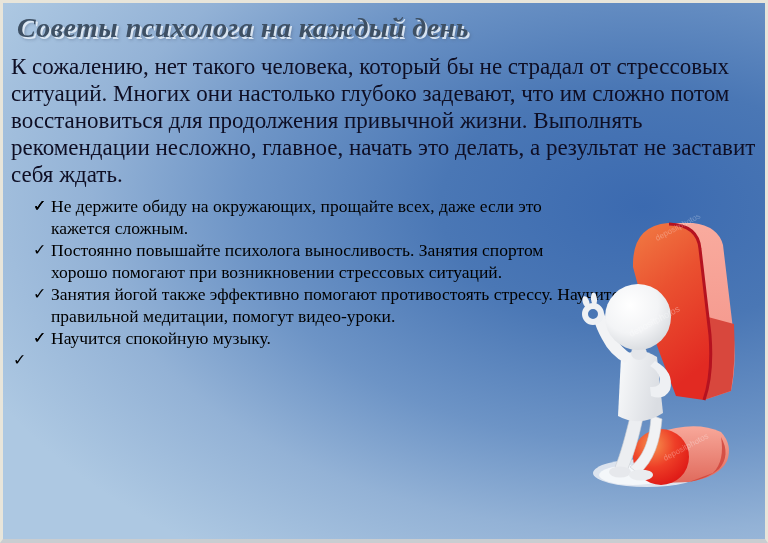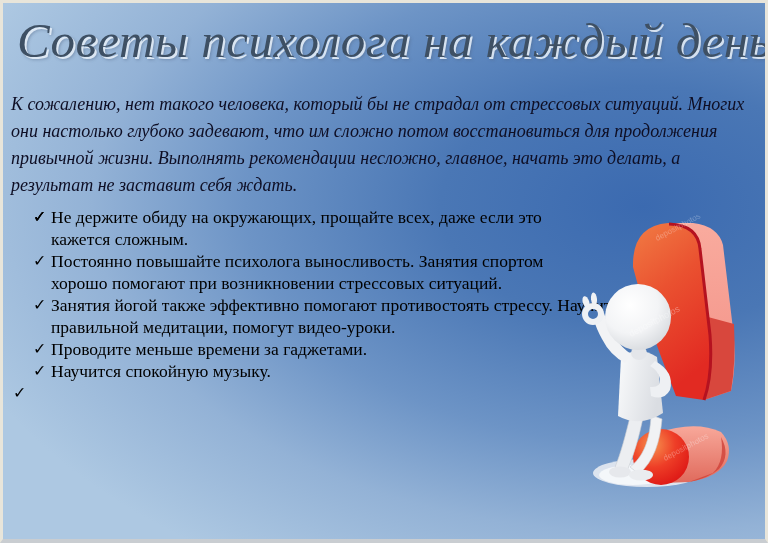--- a/index.html
+++ b/index.html
@@ -10,34 +10,33 @@
     border:3px solid #e8e5da;
     border-bottom:4px solid #c9cdd1;
     overflow:hidden;
     background:
       radial-gradient(ellipse 95% 80% at 84% 38%,
         #3b6ab0 0%, #4a77b5 28%, #6d94c6 55%, #93b2d6 76%, #adc8e2 100%);
     font-family:"Liberation Serif", serif;
   }
   .title{
     margin:9px 0 0 14px;
-    font-size:49px;
-    font-weight:normal;
+    font-size:28px;
+    font-weight:bold;
     font-style:italic;
     letter-spacing:0.5px;
     color:#3e5064;
     text-shadow:2px 2px 0 rgba(235,243,252,0.85), 3px 3px 3px rgba(80,100,130,0.45);
     white-space:nowrap;
   }
   .intro{
-    margin:22px 8px 0 8px;
-    font-size:18px;
+    margin:9px 8px 0 8px;
+    font-size:23px;
     line-height:27px;
     color:#0e0e24;
-    font-style:italic;
   }
   ul.advice{
     list-style:none;
     margin:7px 0 0 0;
     padding:0 0 0 30px;
     font-size:17.5px;
     line-height:22px;
     color:#000;
   }
   ul.advice li{
@@ -69,21 +68,21 @@
   <div class="title">Советы психолога на каждый день</div>
 
   <div class="intro">К сожалению, нет такого человека, который бы не страдал от стрессовых ситуаций. Многих они настолько глубоко задевают, что им сложно потом восстановиться для продолжения привычной жизни. Выполнять рекомендации несложно, главное, начать это делать, а результат не заставит себя ждать.</div>
 
   <ul class="advice">
     <li class="w1"><span class="check">✓</span></li>
     <li class="w2"><span class="check">✓</span></li>
     <li class="w3"><span class="check">✓</span><span>Не держите обиду на окружающих, прощайте всех, даже если это кажется сложным.</span></li>
     <li class="w4"><span class="check">✓</span><span>Постоянно повышайте психолога выносливость. Занятия спортом хорошо помогают при возникновении стрессовых ситуаций.</span></li>
     <li class="w5"><span class="check">✓</span><span>Занятия йогой также эффективно помогают противостоять стрессу. Научится правильной медитации, помогут видео-уроки.</span></li>
-    <li><span class="check">✓</span><span>Проводите меньше времени за гаджетами.</span></li>
+    <li><span class="check">✓</span></li>
     <li><span class="check">✓</span><span>Научится спокойную музыку.</span></li>
     <li class="last"><span class="check">✓</span></li>
   </ul>
 
   <div class="figure-wrap">
     <svg width="192" height="280" viewBox="0 0 192 280" xmlns="http://www.w3.org/2000/svg">
       <defs>
         <linearGradient id="gBarFront" x1="0" y1="0" x2="0.35" y2="1">
           <stop offset="0" stop-color="#f17c44"></stop>
           <stop offset="0.45" stop-color="#ea5130"></stop>

